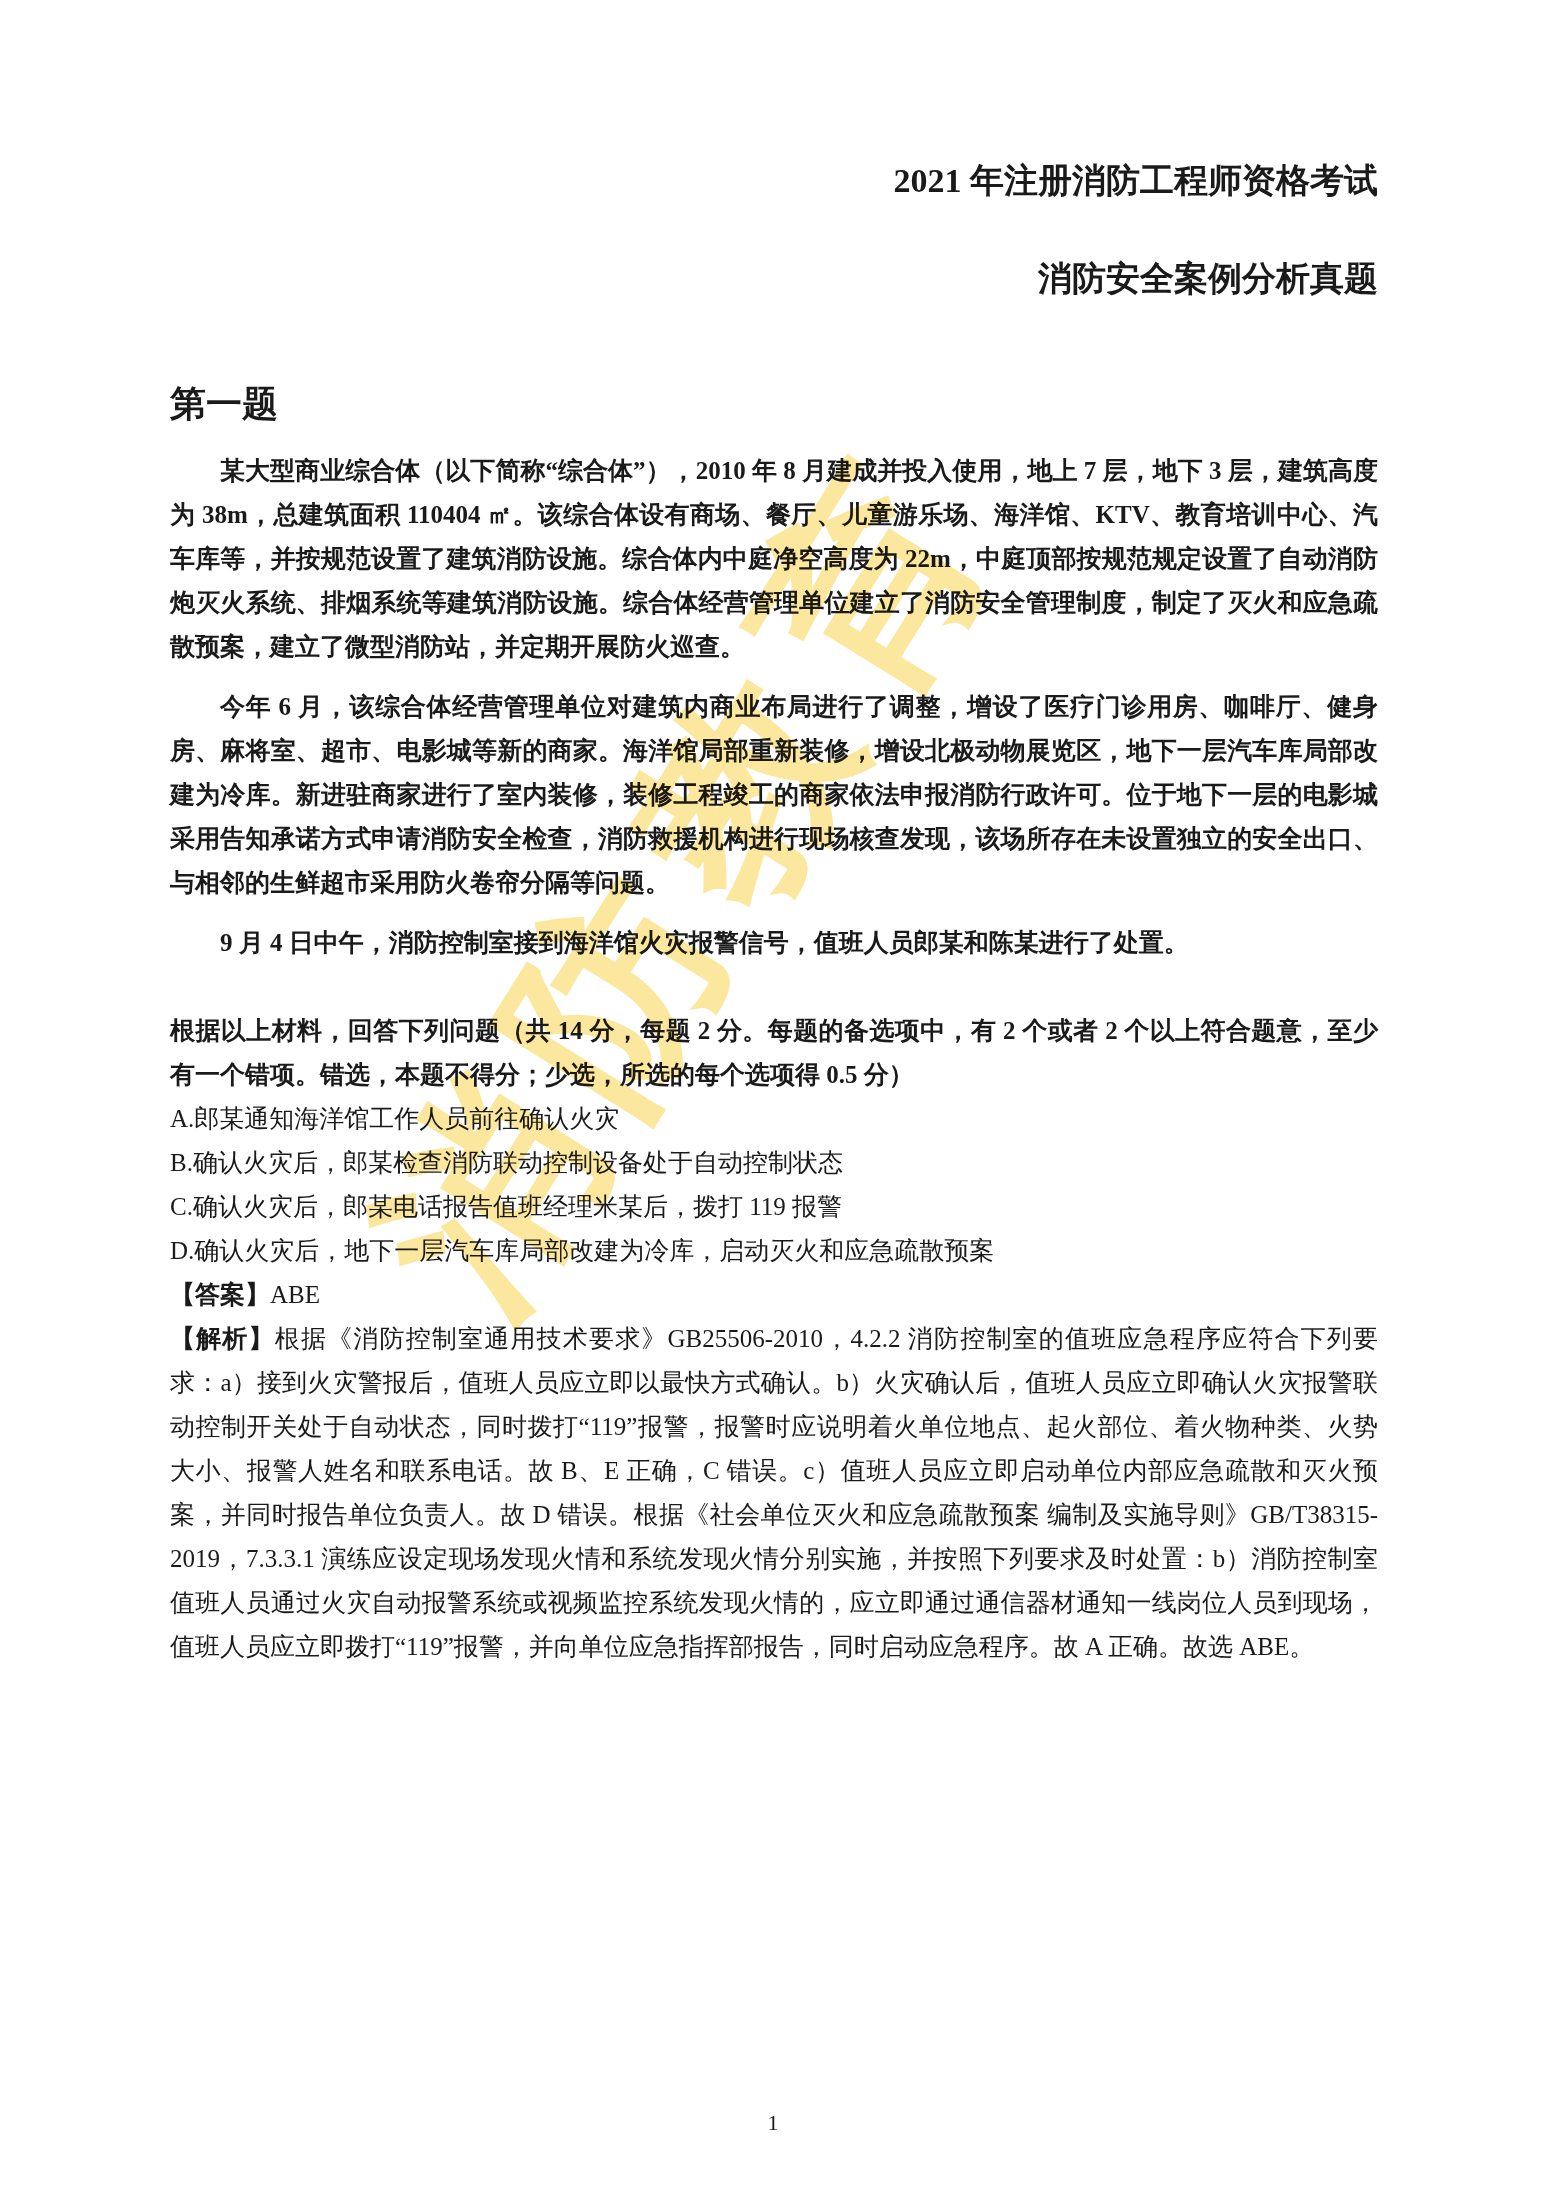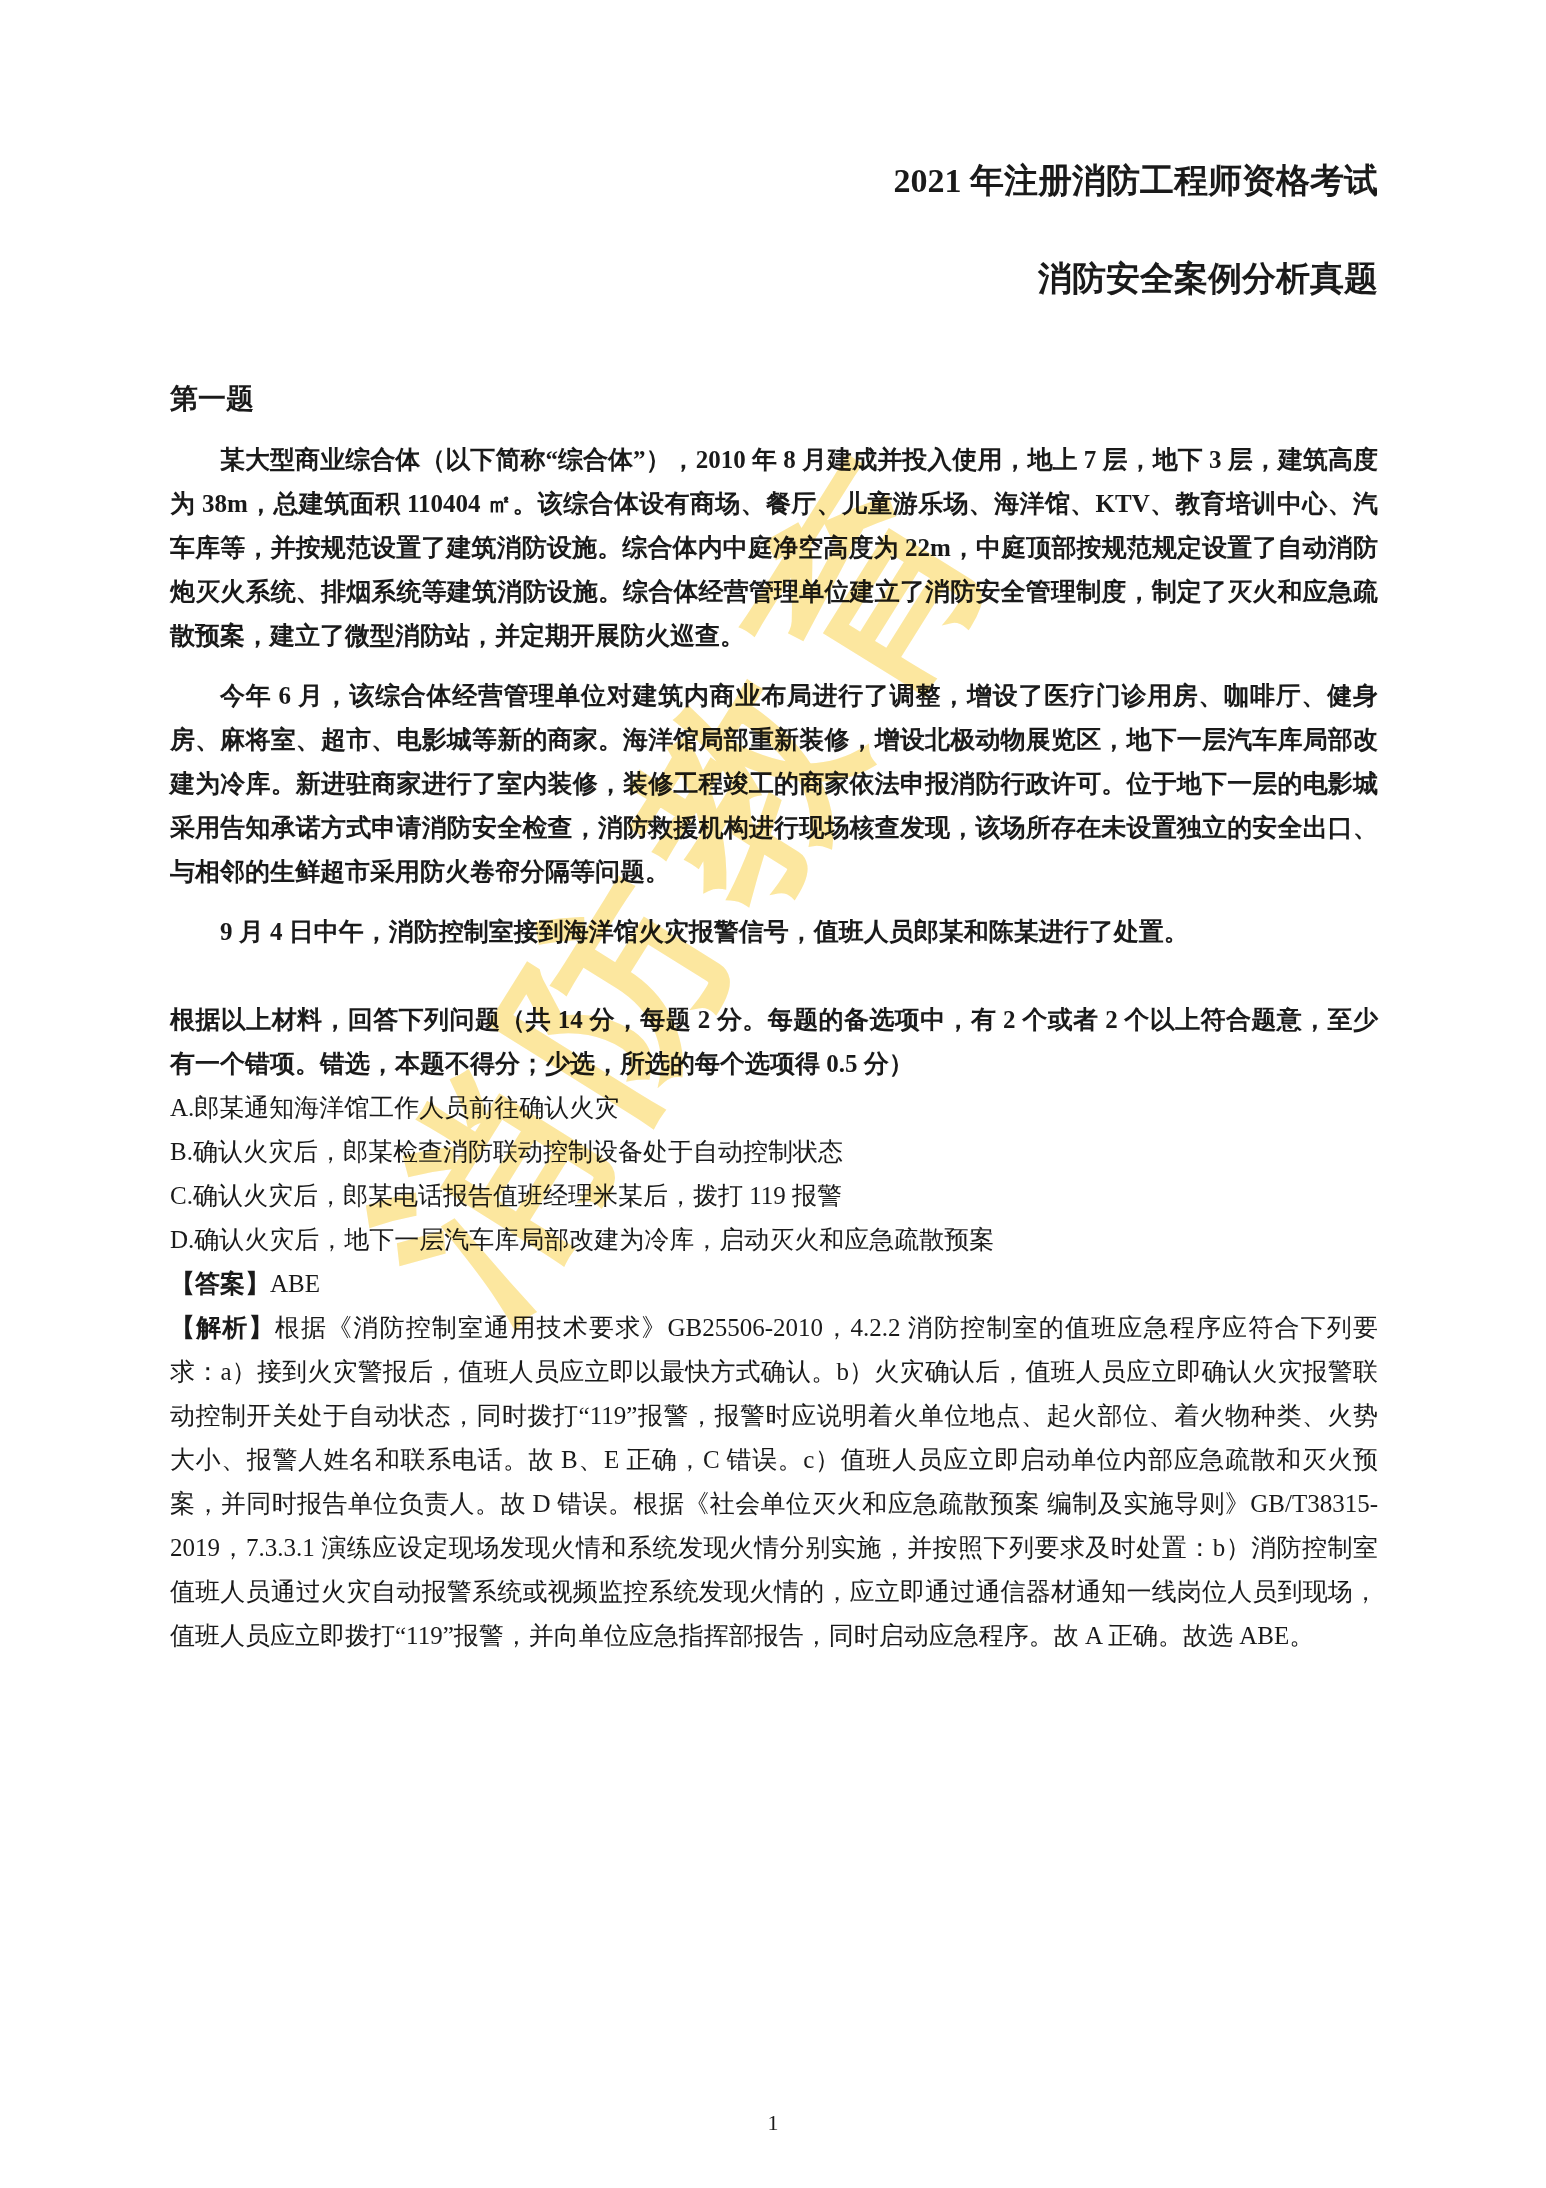--- a/index.html
+++ b/index.html
@@ -41,21 +41,21 @@
   }
   .title {
     text-align: right;
     font-size: 34px;
     font-weight: bold;
     line-height: 1.0;
   }
   .title.line1 { margin-top: 14px; }
   .title.line2 { margin-top: 64px; }
   .section-heading {
-    font-size: 28px;
+    font-size: 36px;
     font-weight: bold;
     margin-top: 84px;
   }
   p {
     font-size: 25px;
     line-height: 44px;
     text-align: justify;
   }
   .body-text { margin-top: 20px; }
   .indent { text-indent: 2em; }

